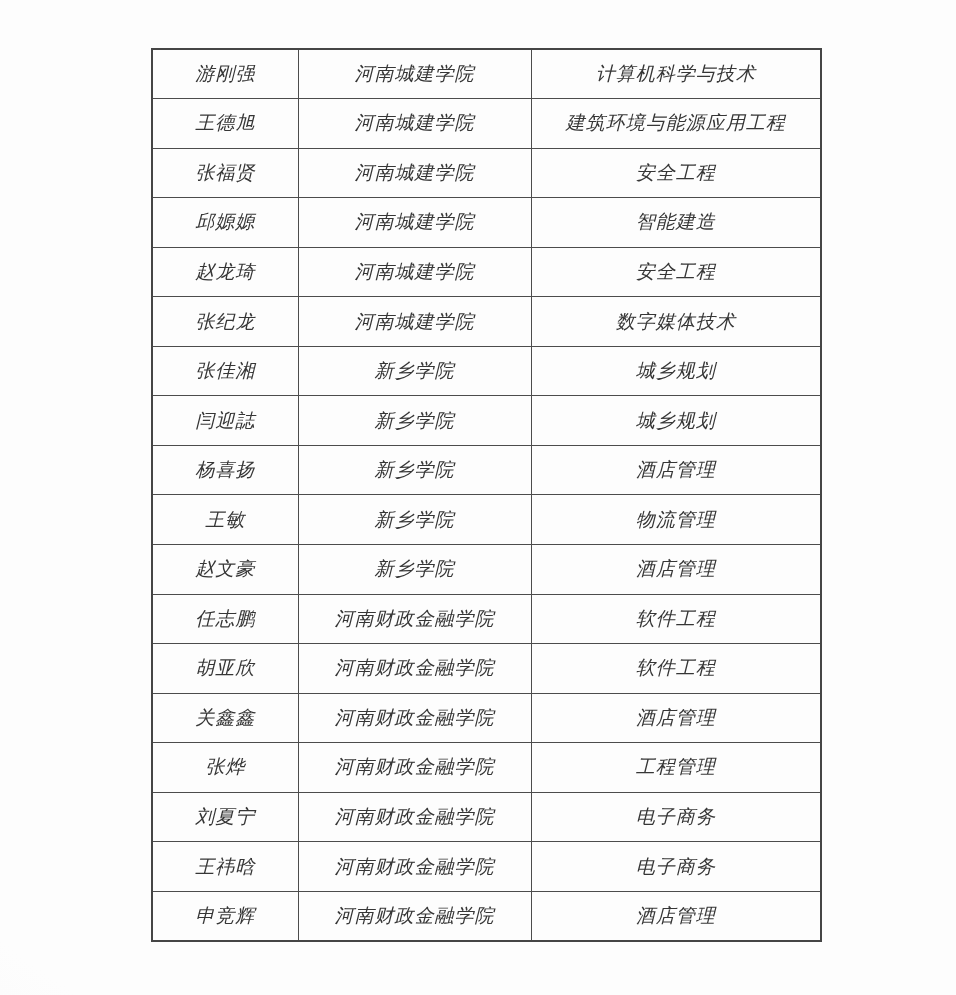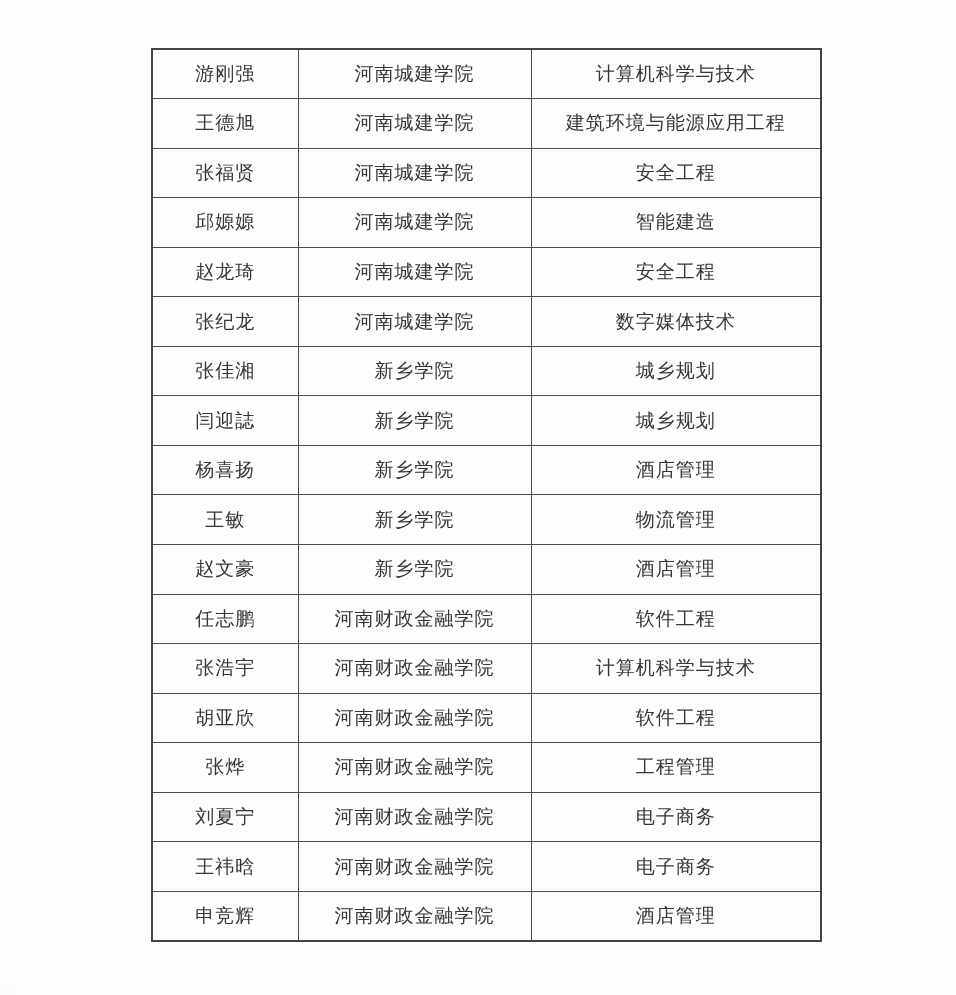--- a/index.html
+++ b/index.html
@@ -42,20 +42,21 @@
     letter-spacing: 1px;
     height: 42.5px;
     padding: 0 4px;
     white-space: nowrap;
     overflow: hidden;
   }
 
   
   table.roster {
     border: 2px solid #454545;
+    font-style: italic;
   }
 
   col.c-name   { width: 146px; }
   col.c-school { width: 233px; }
   col.c-major  { width: 290px; }
 </style>
 </head>
 <body>
 
 <div class="page">
@@ -132,32 +133,32 @@
     <td>新乡学院</td>
     <td>酒店管理</td>
   </tr>
 
   <tr>
     <td>任志鹏</td>
     <td>河南财政金融学院</td>
     <td>软件工程</td>
   </tr>
 
-  <tr>
-    <td>张浩宇</td>
-    <td>河南财政金融学院</td>
-    <td>计算机科学与技术</td>
-  </tr>
 
   <tr>
     <td>胡亚欣</td>
     <td>河南财政金融学院</td>
     <td>软件工程</td>
   </tr>
 
+  <tr>
+    <td>关鑫鑫</td>
+    <td>河南财政金融学院</td>
+    <td>酒店管理</td>
+  </tr>
 
   <tr>
     <td>张烨</td>
     <td>河南财政金融学院</td>
     <td>工程管理</td>
   </tr>
 
   <tr>
     <td>刘夏宁</td>
     <td>河南财政金融学院</td>

